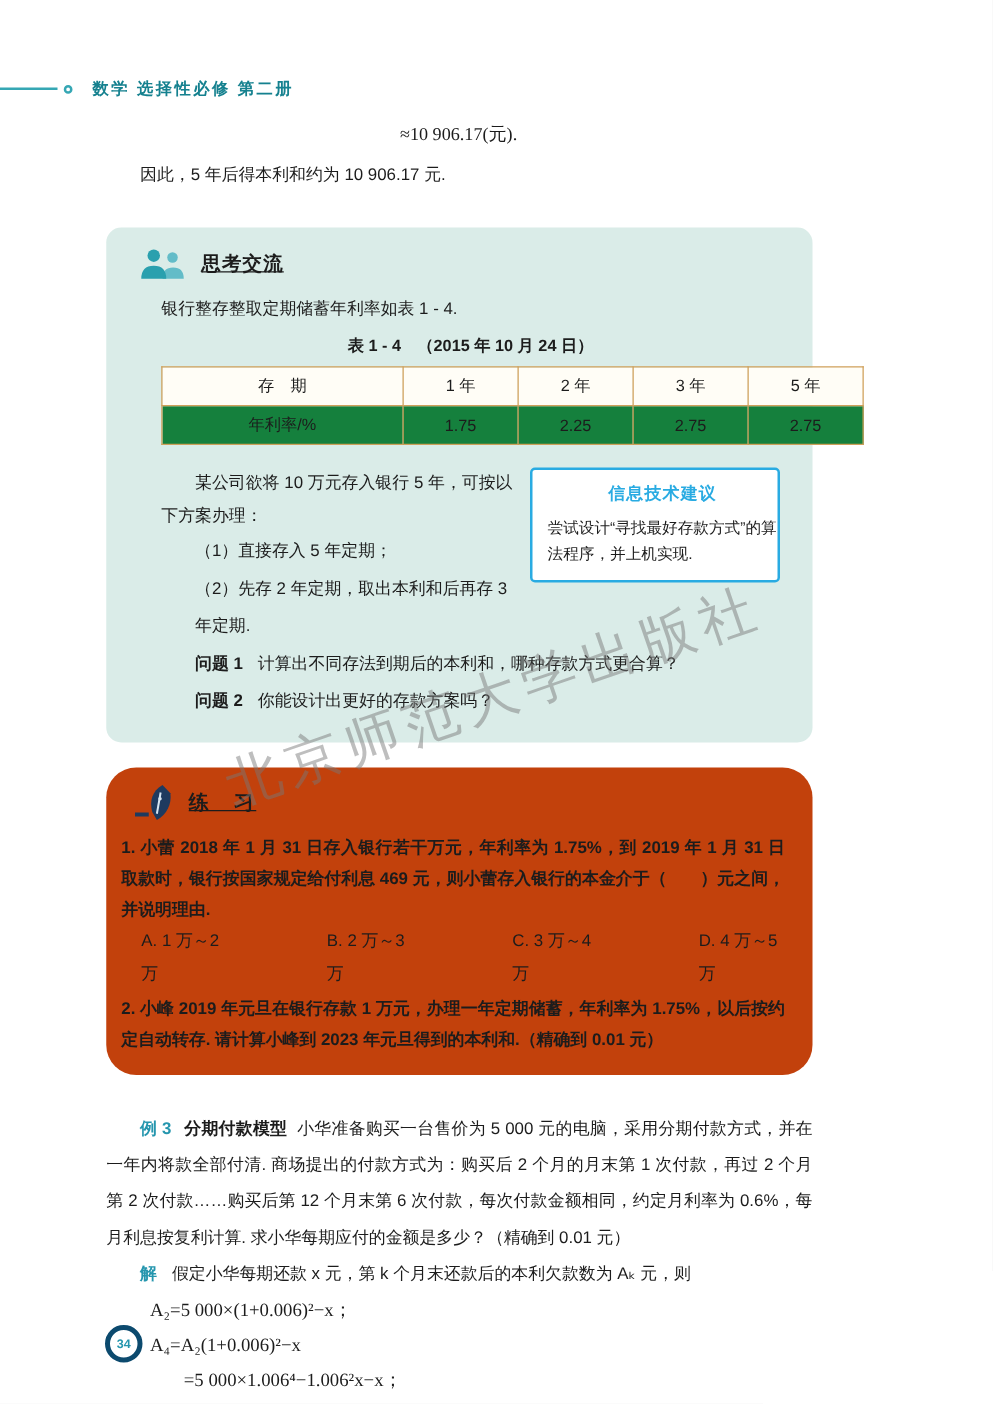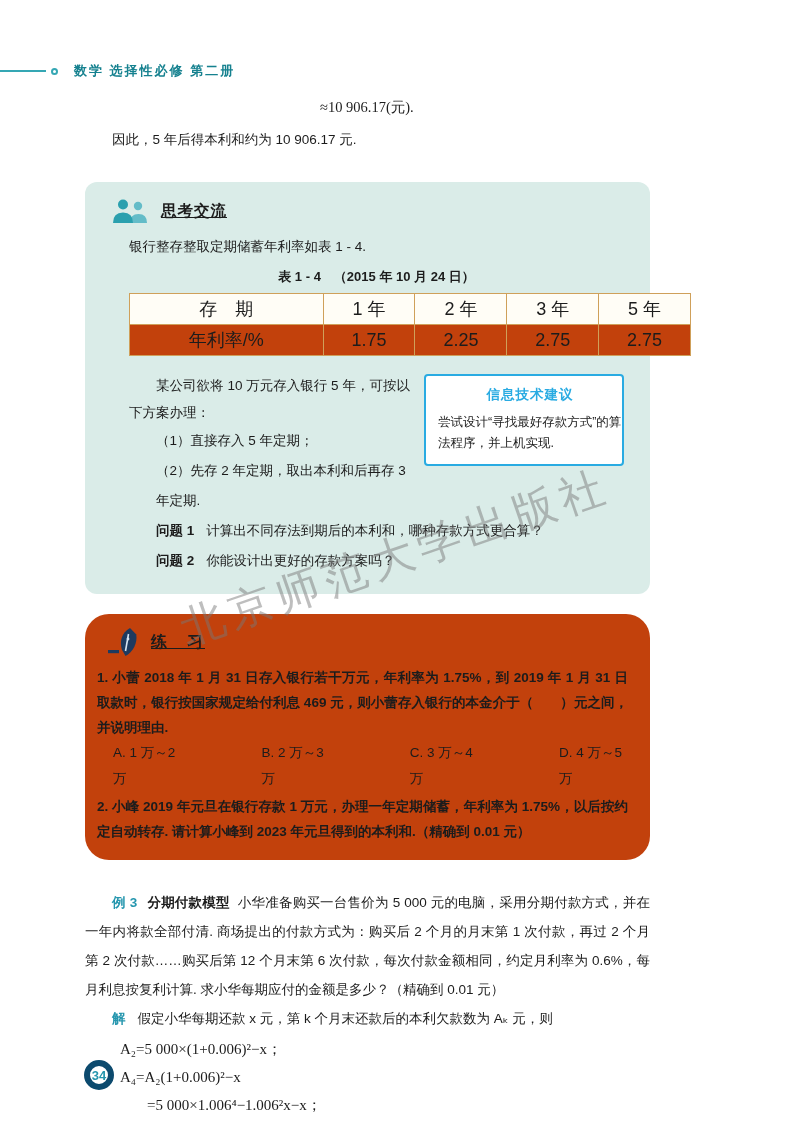--- a/index.html
+++ b/index.html
@@ -17,24 +17,24 @@
   .approx-line { margin-left:235px; font-size:14.5px; font-family:"Liberation Serif","DejaVu Serif",serif; }
   .conclusion-line { margin-top:11px; text-indent:2em; font-size:13.5px; line-height:24px; }
 
   
   .panel-think { margin-top:30px; background:#daece8; border-radius:12px; padding:16px 26px 18px 26px; }
   .panel-head { display:flex; align-items:center; gap:10px; }
   .panel-head .ttl { font-size:15.5px; font-weight:bold; letter-spacing:1px;text-decoration:underline; }
   .think-body { margin-left:18px; margin-top:10px; font-size:13.5px; }
   .think-intro { line-height:26px; }
   .tbl-caption { text-align:center; font-weight:bold; font-size:13px; margin-top:8px; }
-  table.rate { width:562px; margin:7px auto 16px auto; border-collapse:collapse; font-size:18px; }
+  table.rate { width:562px; margin:7px auto 16px auto; border-collapse:collapse; font-size:13px; }
   table.rate th, table.rate td { border:1px solid #cfa05a; height:31px; text-align:center; font-weight:normal; }
   table.rate th { background:#fffdf6; }
-  table.rate td { background:#c2410c; }
+  table.rate td { background:#15803d; }
   .after-table { margin-top:10px; }
   .tech-box { float:right; width:200px; border:2px solid #29abe2; background:#ffffff; border-radius:4px; padding:10px 0 10px 12px; margin:2px 0 6px 14px; }
   .tech-title { color:#29abe2; font-weight:bold; font-size:13.5px; text-align:center; letter-spacing:1px; }
   .tech-text { font-size:12.5px; line-height:21px; margin-top:8px; }
   .t-para { text-indent:2em; line-height:27px; text-align:justify; }
   .t-item { margin-left:2em; line-height:30px; }
   .t-q { margin-left:2em; line-height:30px; }
   .t-q .q-label { font-weight:bold; margin-right:12px; }
 
   
@@ -57,22 +57,22 @@
   .formula { line-height:28px; }
   .formula.cont { margin-left:27px; }
 
   
   .watermark { position:absolute; left:115px; top:528px; width:560px; text-align:center;
     transform:rotate(-19deg); transform-origin:center; font-size:44px; letter-spacing:6px;
     color:rgba(120,120,120,0.48); font-family:"Liberation Serif","DejaVu Serif",serif;
     z-index:6; pointer-events:none; white-space:nowrap; }
 
   
-  .page-num { position:absolute; left:84px; top:1060px; width:30px; height:30px; border:6px solid #0c4a6e;
-    border-radius:50%; color:#2596ae; font-weight:bold; font-size:13px;
+  .page-num { position:absolute; left:84px; top:1060px; width:30px; height:30px; border:4px solid #0c4a6e;
+    border-radius:50%; color:#2596ae; font-weight:bold; font-size:10px;
     display:flex; align-items:center; justify-content:center; }
 </style>
 </head>
 <body>
 
 <div class="page">
 
   <div class="running-head">
     <div class="head-line"></div>
     <div class="head-ring"></div>

